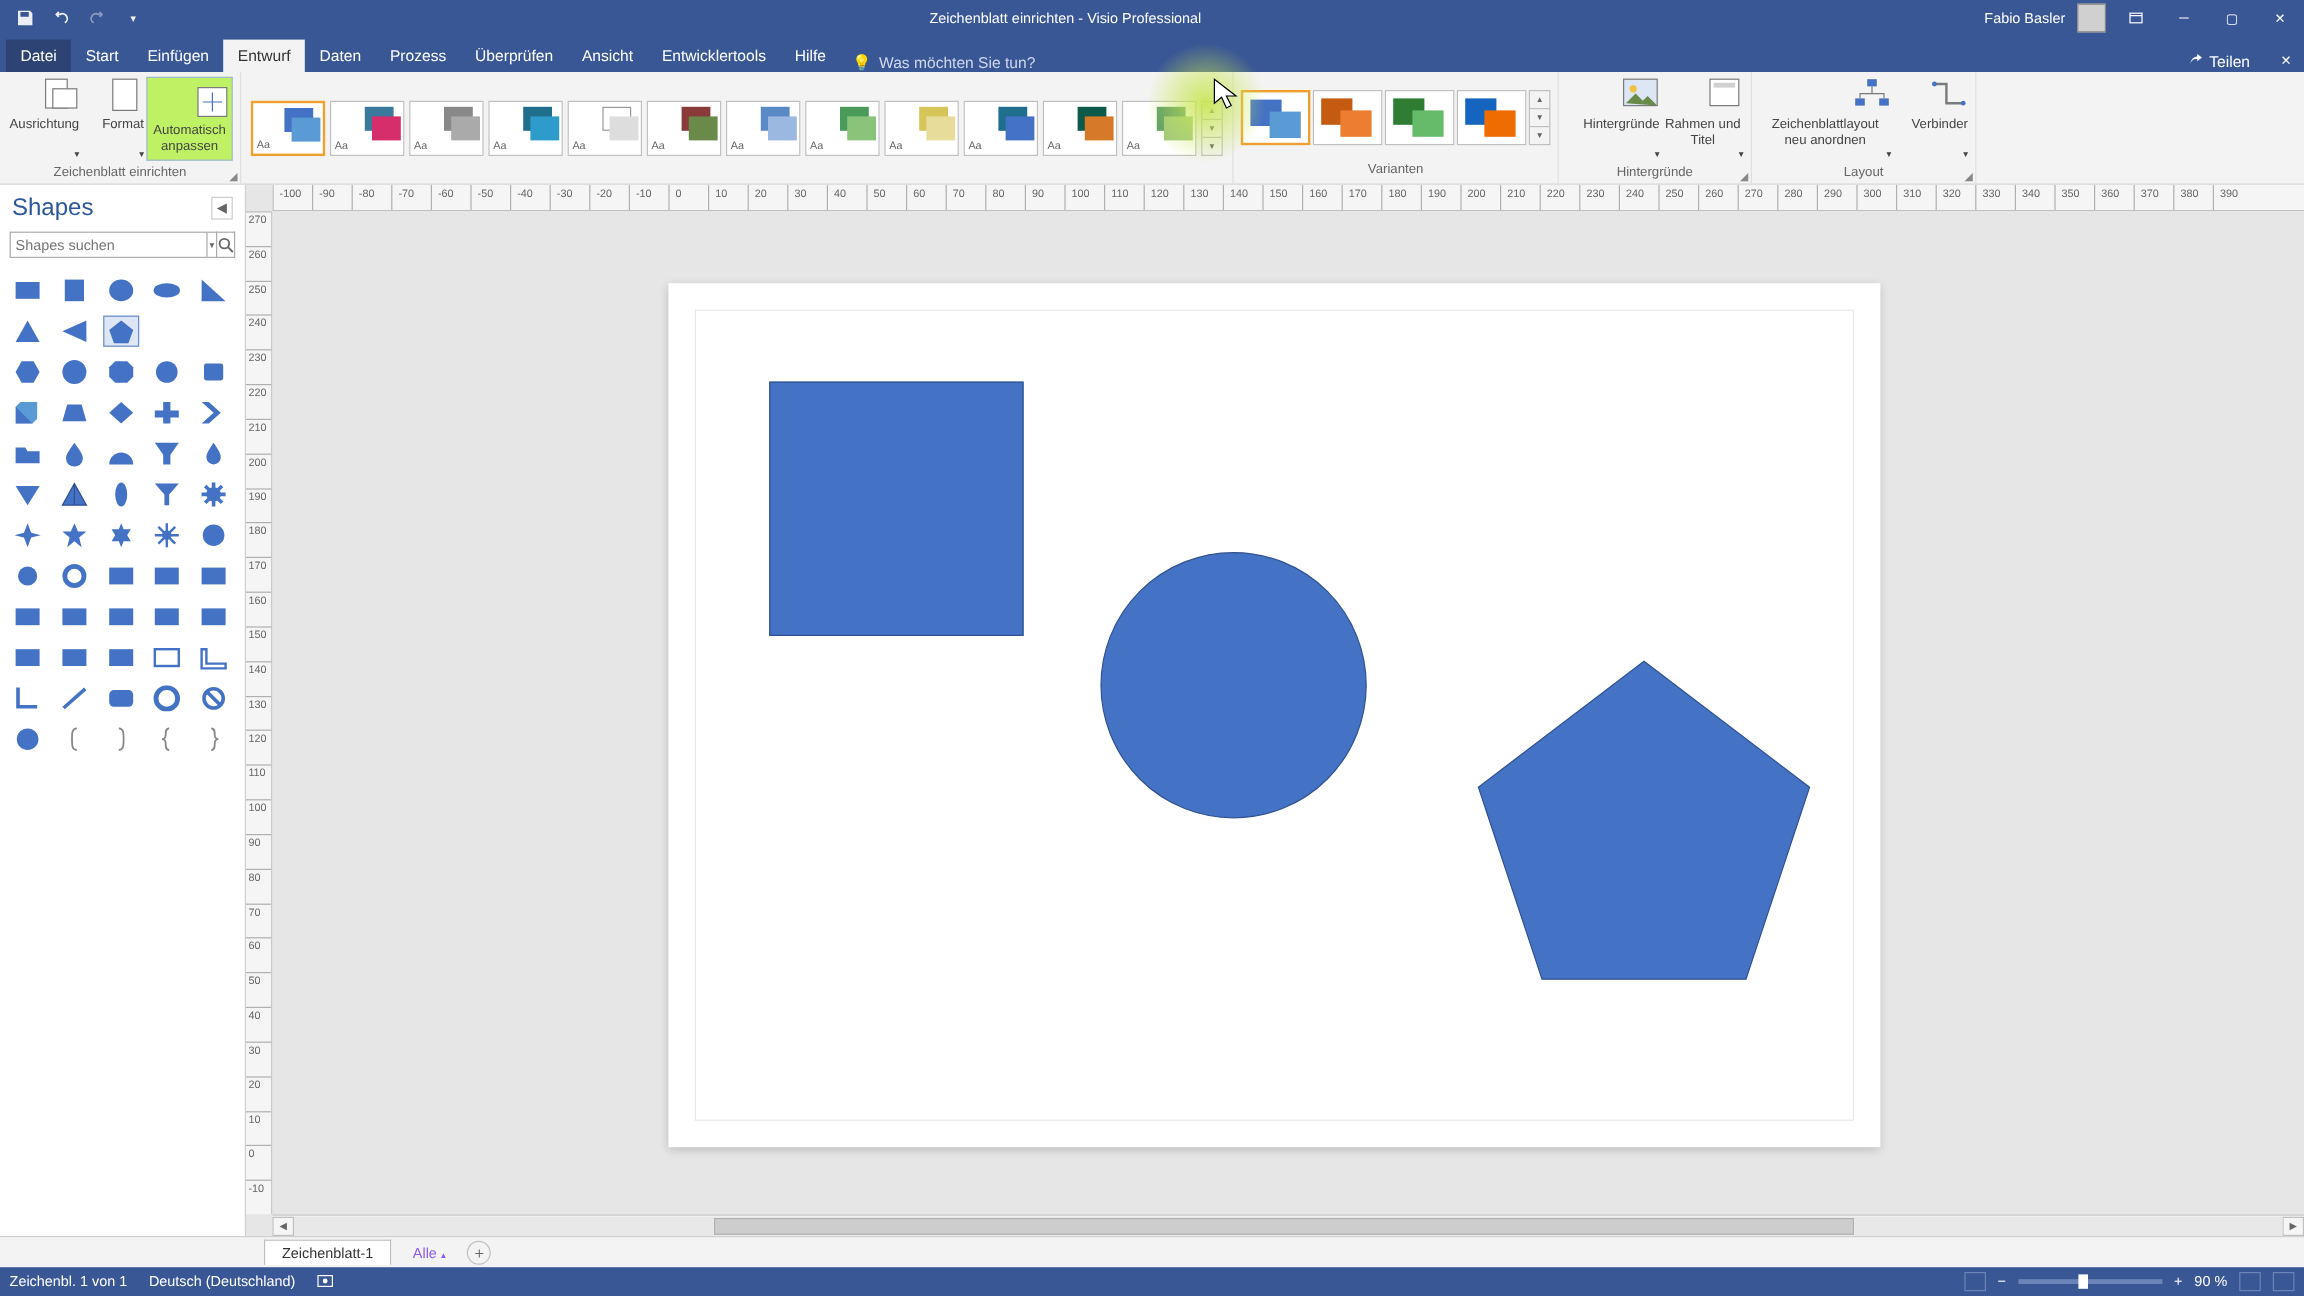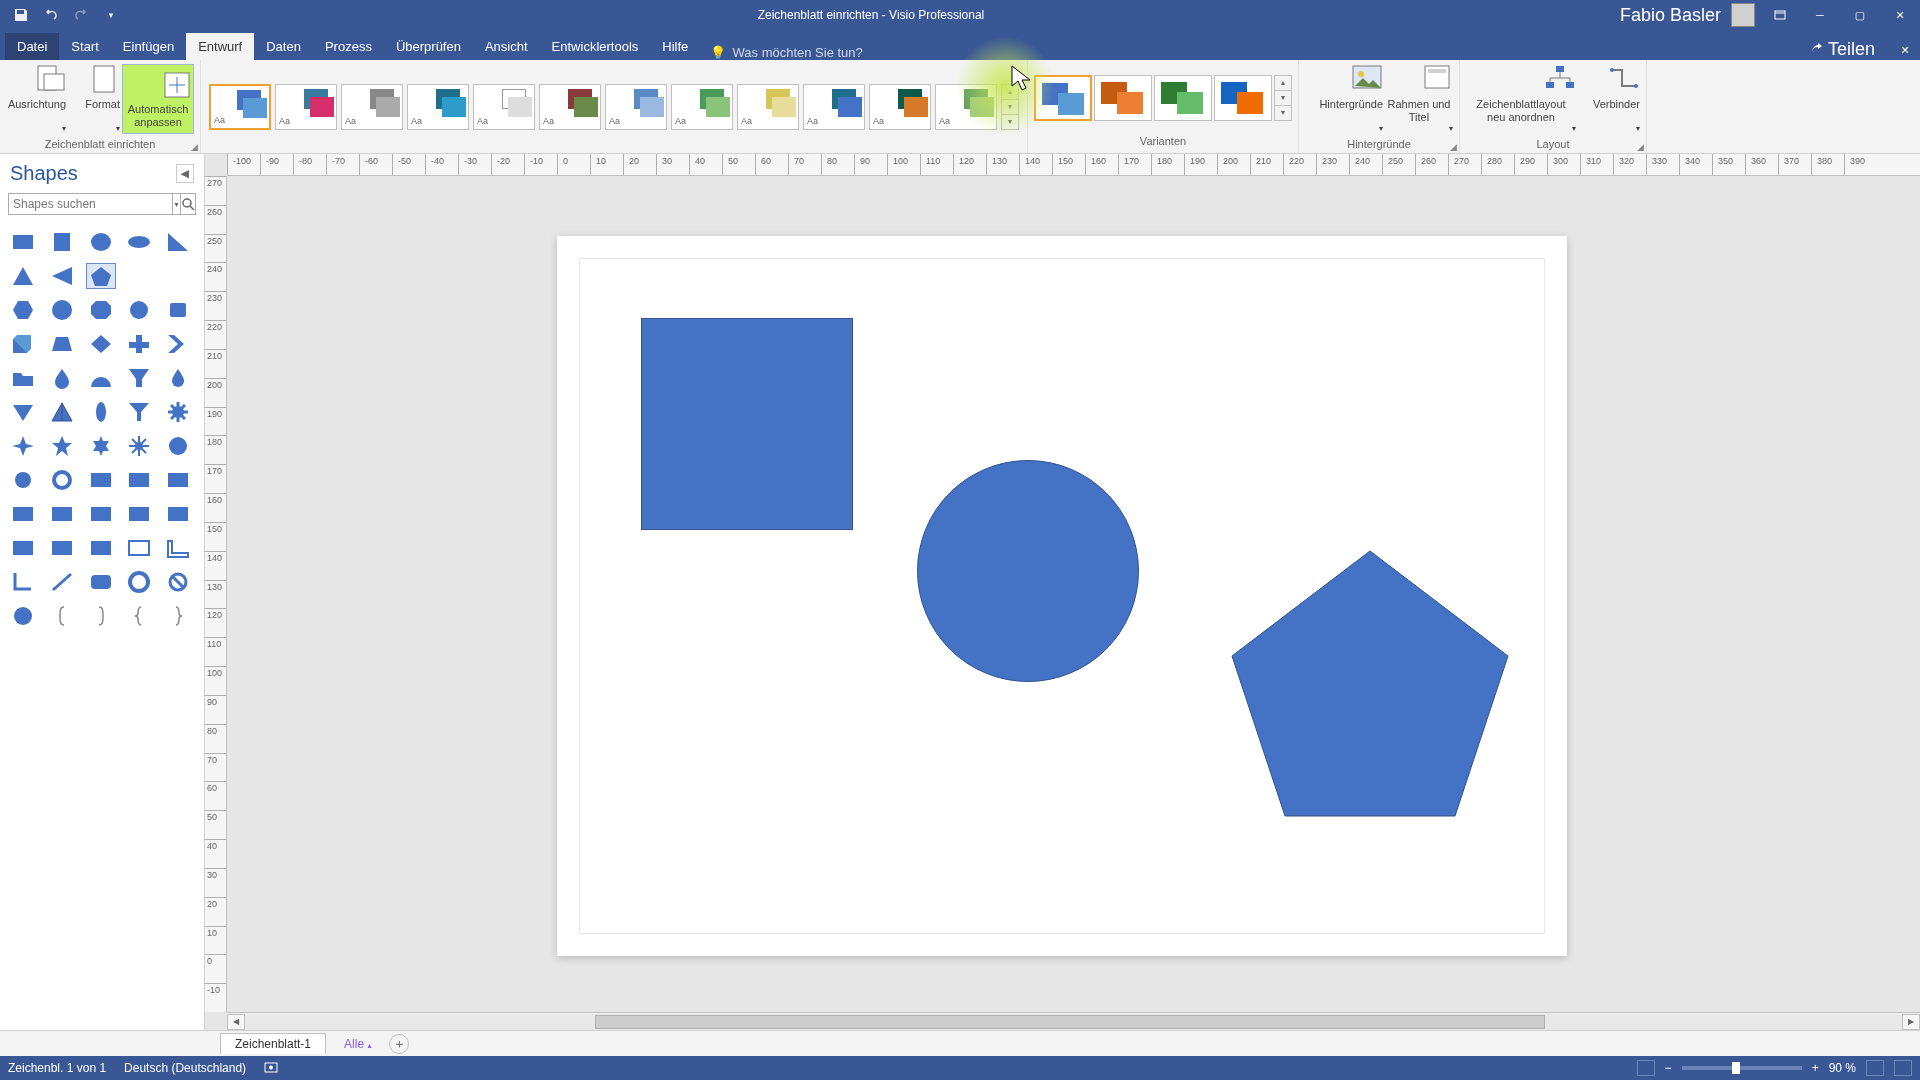--- a/index.html
+++ b/index.html
@@ -4,32 +4,32 @@
 <style>
 * { margin: 0; padding: 0; box-sizing: border-box; font-family: 'Segoe UI', Tahoma, sans-serif; user-select: none; }
 html, body { width: 1920px; height: 1080px; overflow: hidden; background: #fff; }
 
 
 .title-bar { height: 30px; background: #3a5795; color: #fff; display: flex; align-items: center; font-size: 12px; }
 .qat { display: flex; align-items: center; gap: 8px; padding-left: 10px; }
 .qat-btn { width: 22px; height: 22px; display: flex; align-items: center; justify-content: center; opacity: 0.9; }
 .title-center { flex: 1; text-align: center; }
 .title-right { display: flex; align-items: center; gap: 10px; padding-right: 5px; }
-.user-name { font-size: 18px; }
+.user-name { font-size: 12px; }
 .avatar { width: 24px; height: 24px; background: #d0d0d0; border: 1px solid #888; }
 .win-btn { width: 30px; height: 20px; display: flex; align-items: center; justify-content: center; font-size: 11px; }
 
 
 .menu-row { height: 30px; background: #3a5795; display: flex; align-items: flex-end; padding-left: 5px; color: #fff; font-size: 13px; }
 .menu-tab { padding: 6px 12px; cursor: pointer; }
 .menu-tab.file { background: #2d4373; }
 .menu-tab.active { background: #f3f3f3; color: #333; }
 .menu-row .spacer { flex: 1; }
 .tell-me { display: flex; align-items: center; gap: 6px; color: #d0d8ec; font-size: 13px; padding: 0 10px; }
-.share { color: #fff; display: flex; align-items: center; gap: 5px; padding-right: 15px; font-size: 18px; }
+.share { color: #fff; display: flex; align-items: center; gap: 5px; padding-right: 15px; font-size: 13px; }
 
 
 .ribbon { height: 94px; background: #f3f3f3; display: flex; border-bottom: 1px solid #d0d0d0; }
 .rib-group { display: flex; flex-direction: column; border-right: 1px solid #e0e0e0; }
 .rib-group-body { flex: 1; display: flex; align-items: center; padding: 4px 6px; gap: 2px; }
 .rib-group-label { height: 18px; text-align: center; font-size: 11px; color: #666; position: relative; padding: 0 4px; }
 .rib-group-label .launcher { position: absolute; right: 2px; bottom: 1px; font-size: 9px; color: #888; }
 
 .big-btn { display: flex; flex-direction: column; align-items: flex-end; justify-content: center; width: 60px; height: 70px; font-size: 11px; color: #444; text-align: center; line-height: 1.2; }
 .big-btn .ico { width: 32px; height: 32px; margin-bottom: 2px; }

